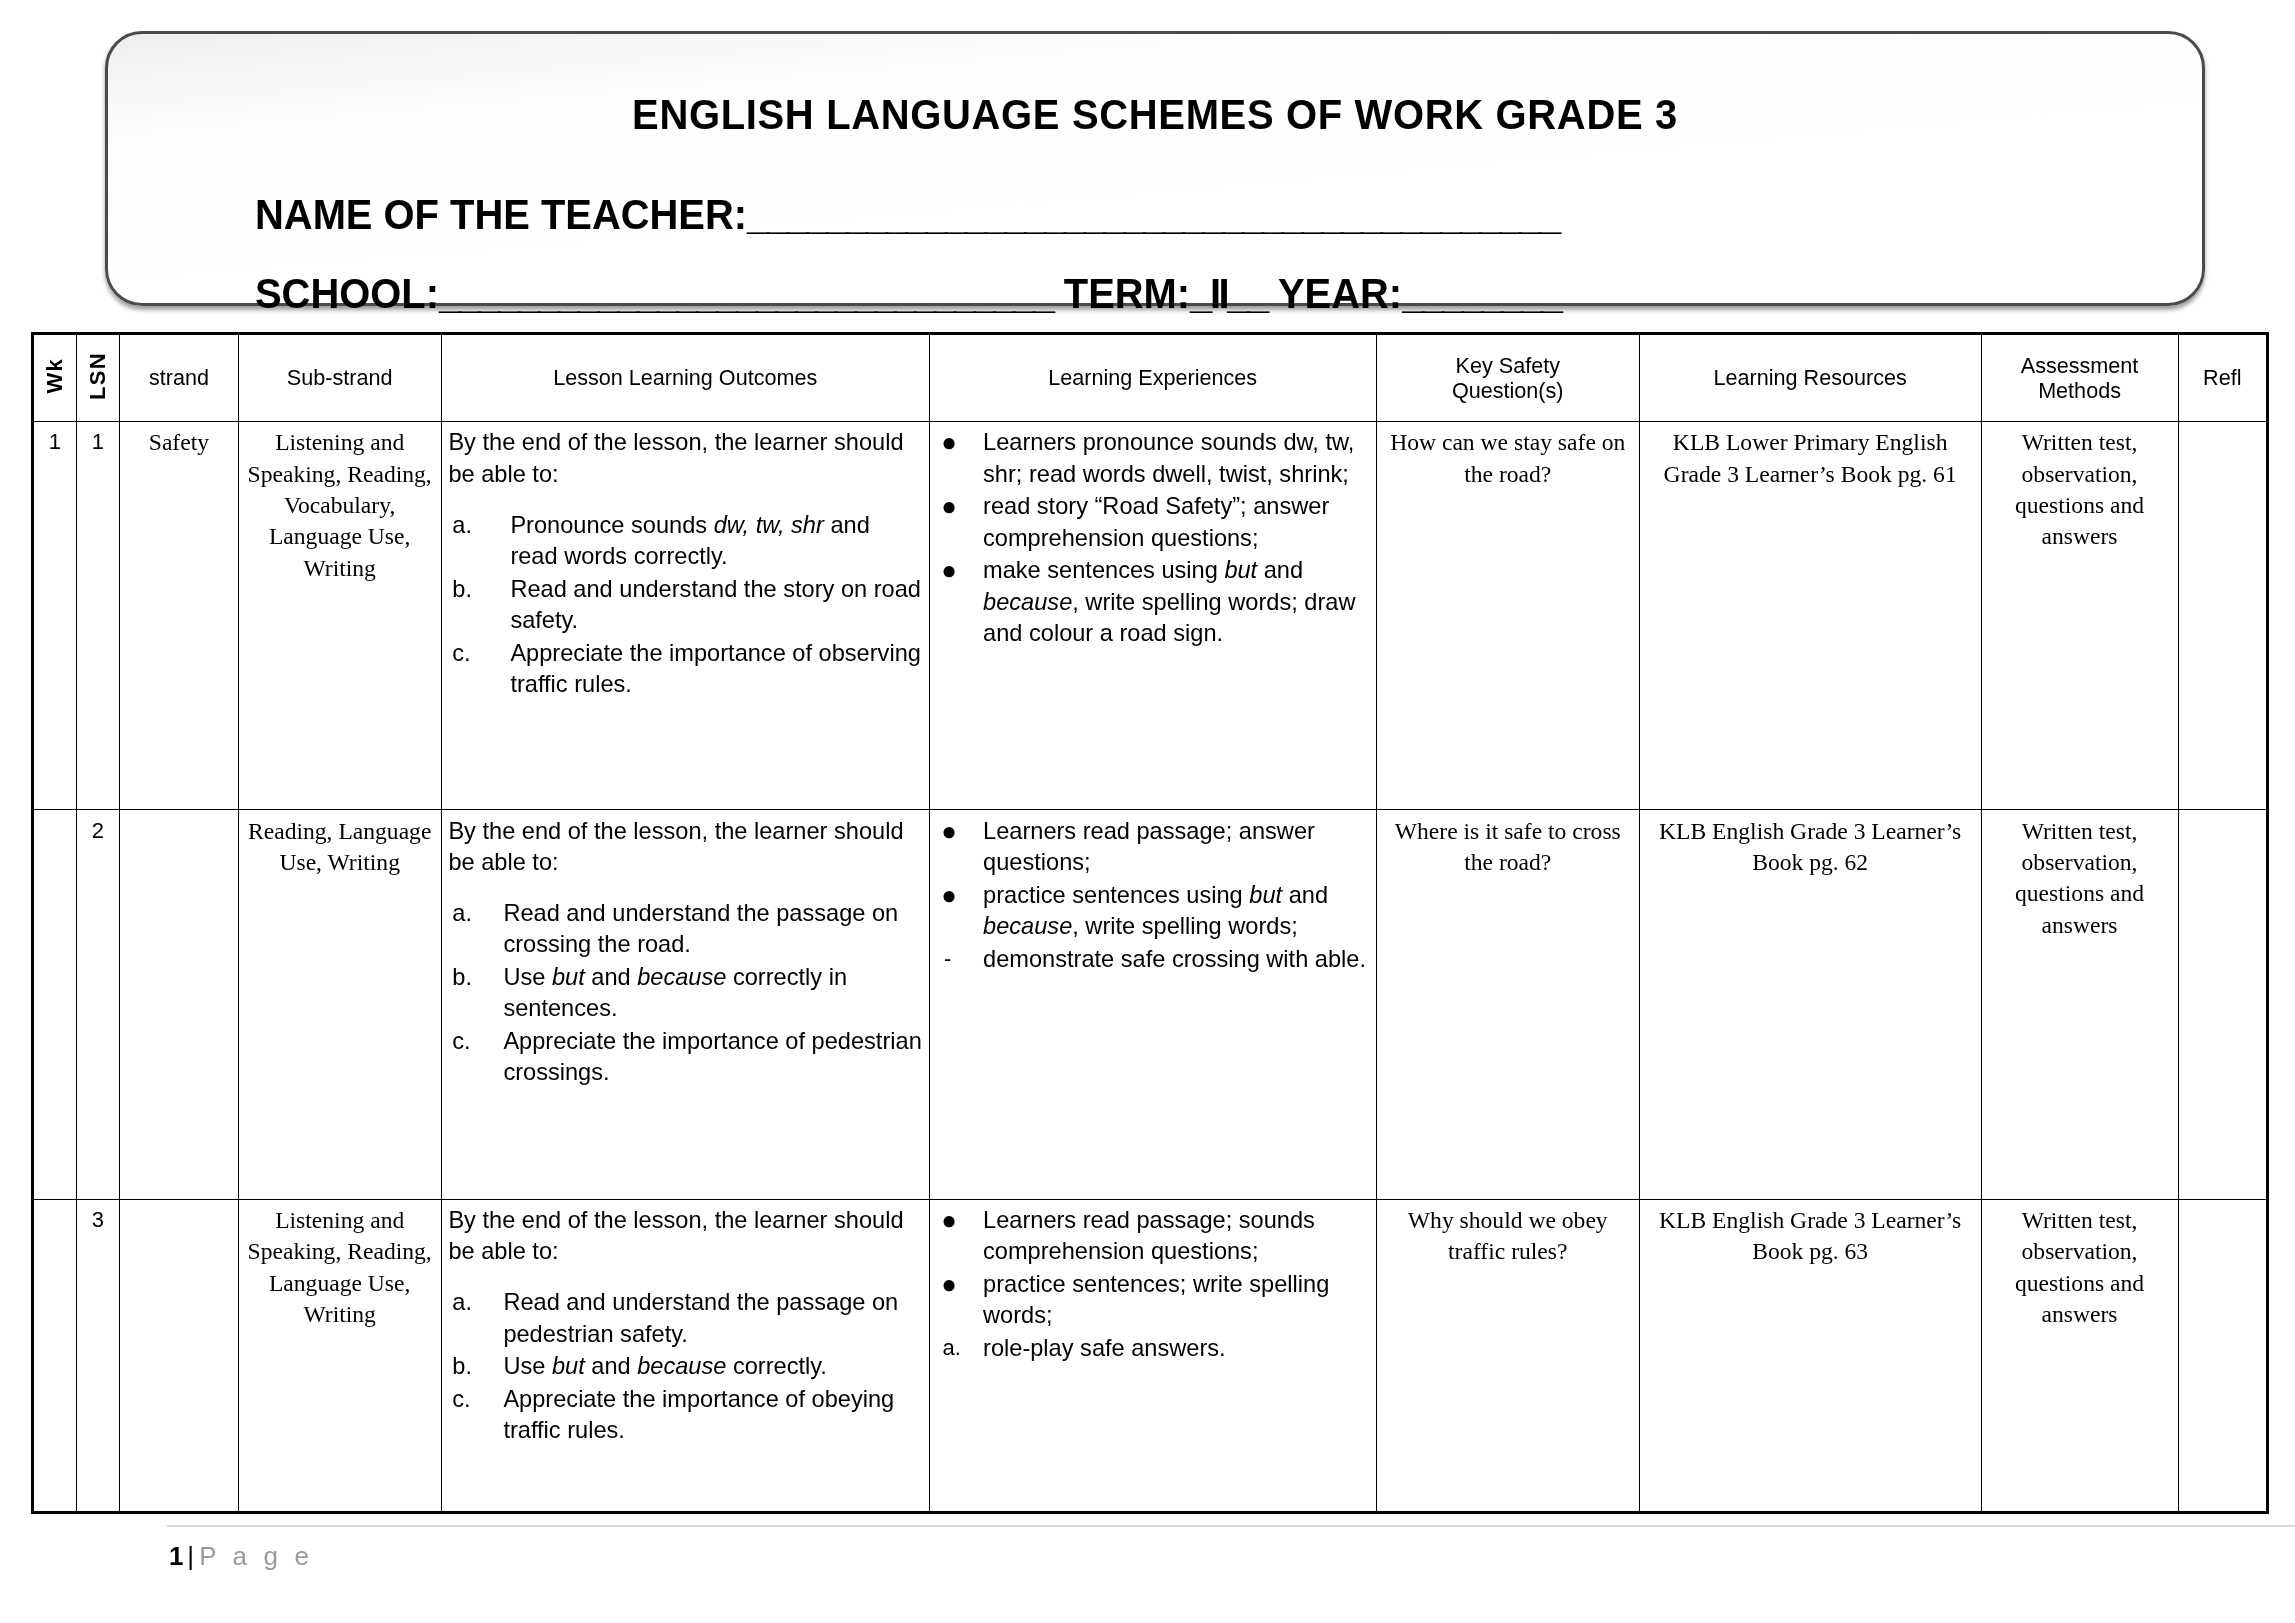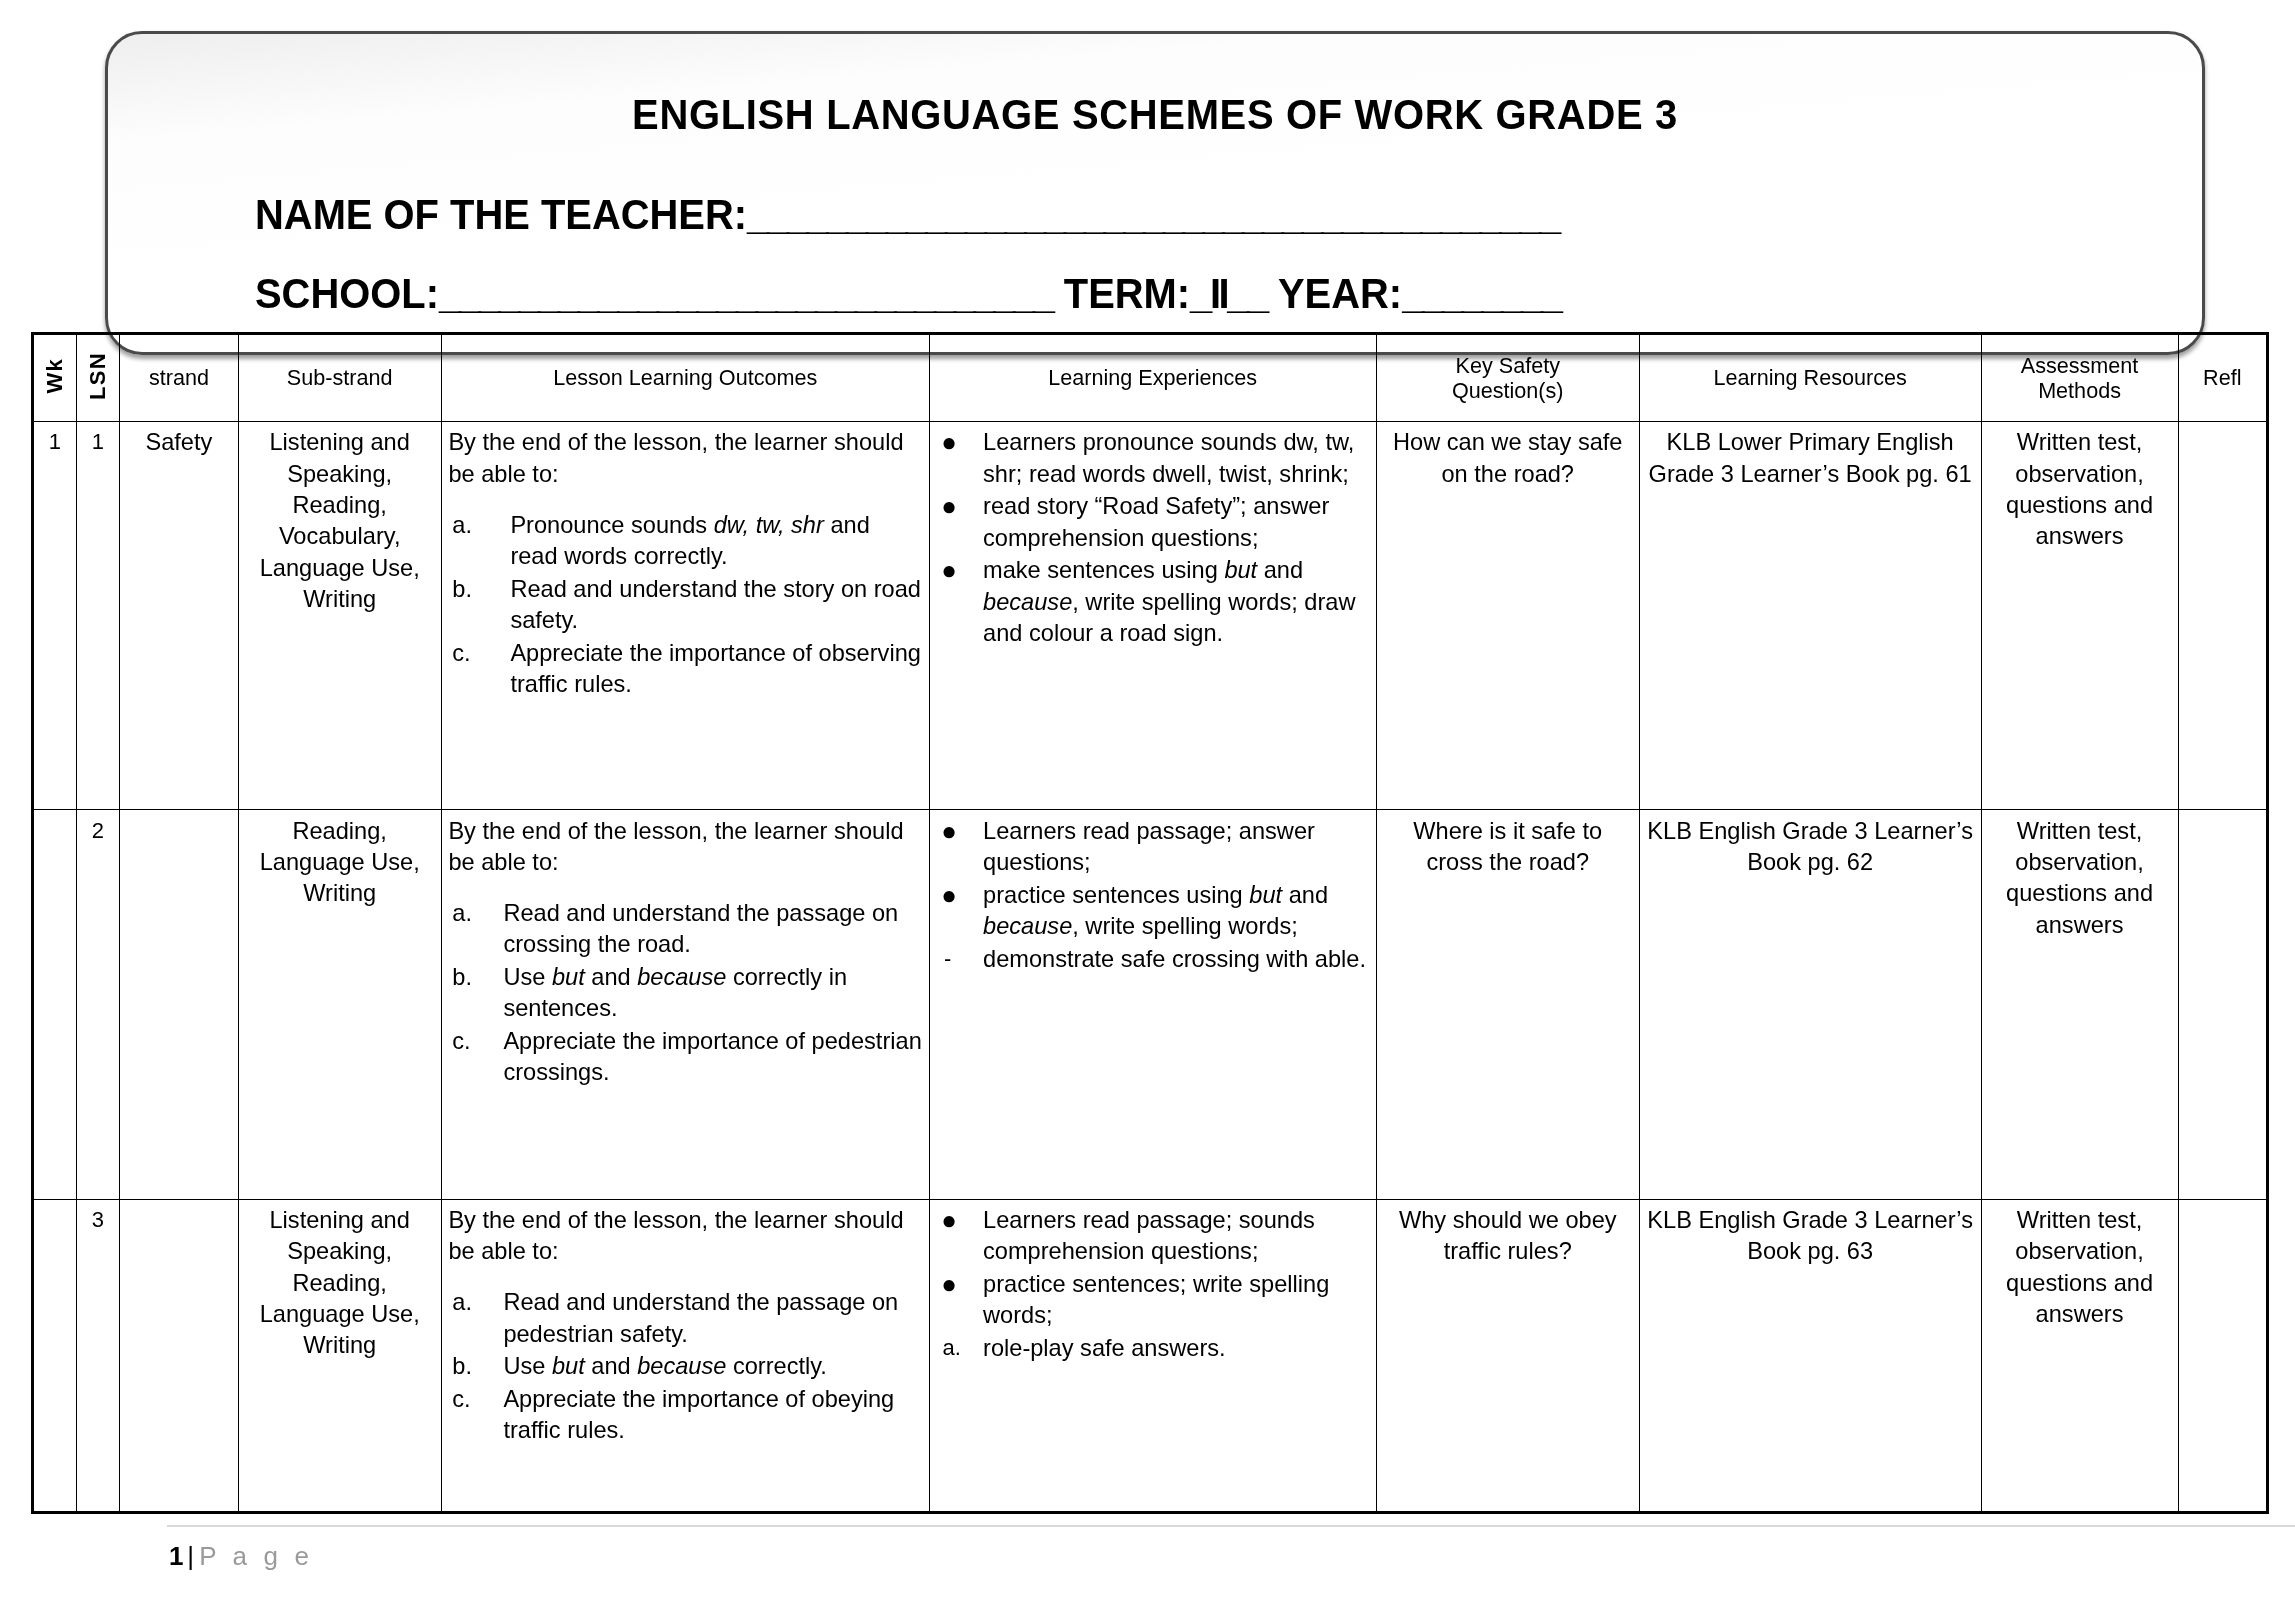--- a/index.html
+++ b/index.html
@@ -16,21 +16,21 @@
     position: relative;
     overflow: hidden;
   }
 
   
   .header-box {
     position: absolute;
     left: 105px;
     top: 31px;
     width: 2100px;
-    height: 324px;
+    height: 275px;
     box-sizing: border-box;
     border: 3.3px solid #4a4a4a;
     border-radius: 37px;
     background: linear-gradient(175deg, #eeeeee 0%, #fdfdfd 22%, #ffffff 55%, #ffffff 100%);
     box-shadow: 0 3.3px 4.6px rgba(0,0,0,0.38);
   }
 
   .doc-title {
     position: absolute;
     left: 0;
@@ -108,21 +108,21 @@
     letter-spacing: 1.3px;
     display: inline-block;
     font-family: "Liberation Sans", sans-serif;
   }
 
   
   .cell {
     font-size: 23.6px;
     line-height: 1.33;
   }
-  .c-center  { text-align: center; }
+  .c-center  { text-align: center; font-family: Liberation Serif, serif; }
   .c-num     { text-align: center; font-size: 22px; font-weight: bold; }
 
   .row-1 td { height: 377px; }
   .row-2 td { height: 378px; }
   .row-3 td { height: 301px; }
 
   .stem { margin: 0 0 19.6px 0; }
 
   ol.alpha {
     list-style: none;

